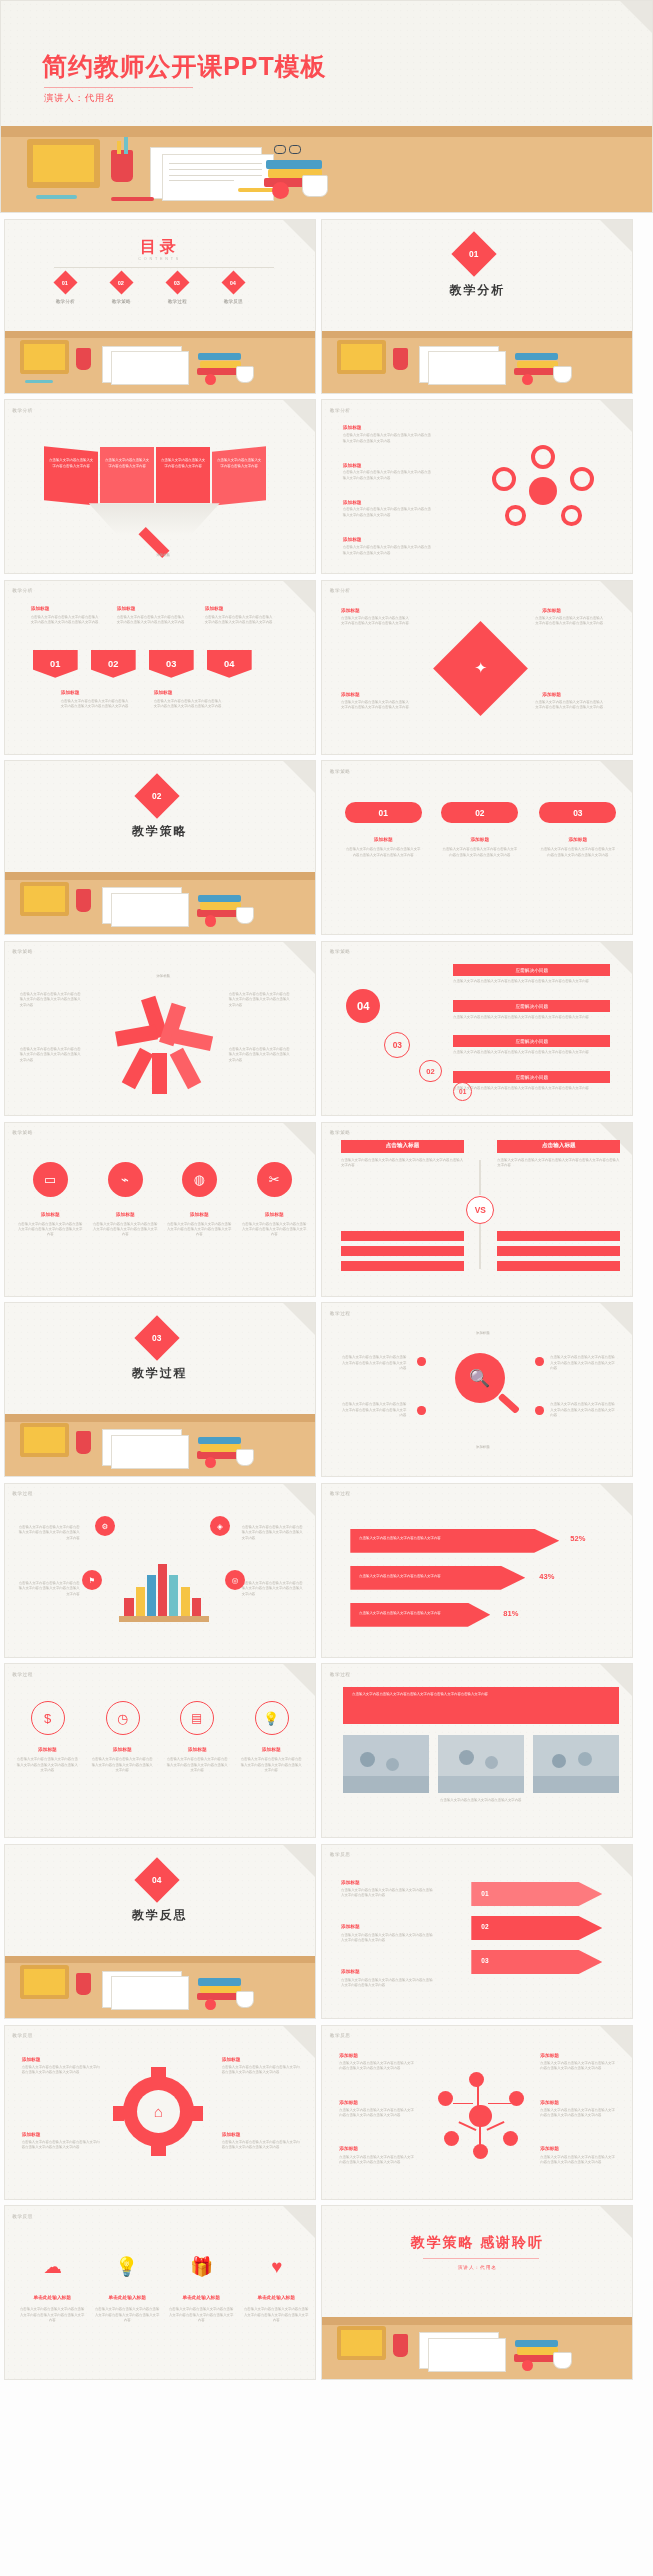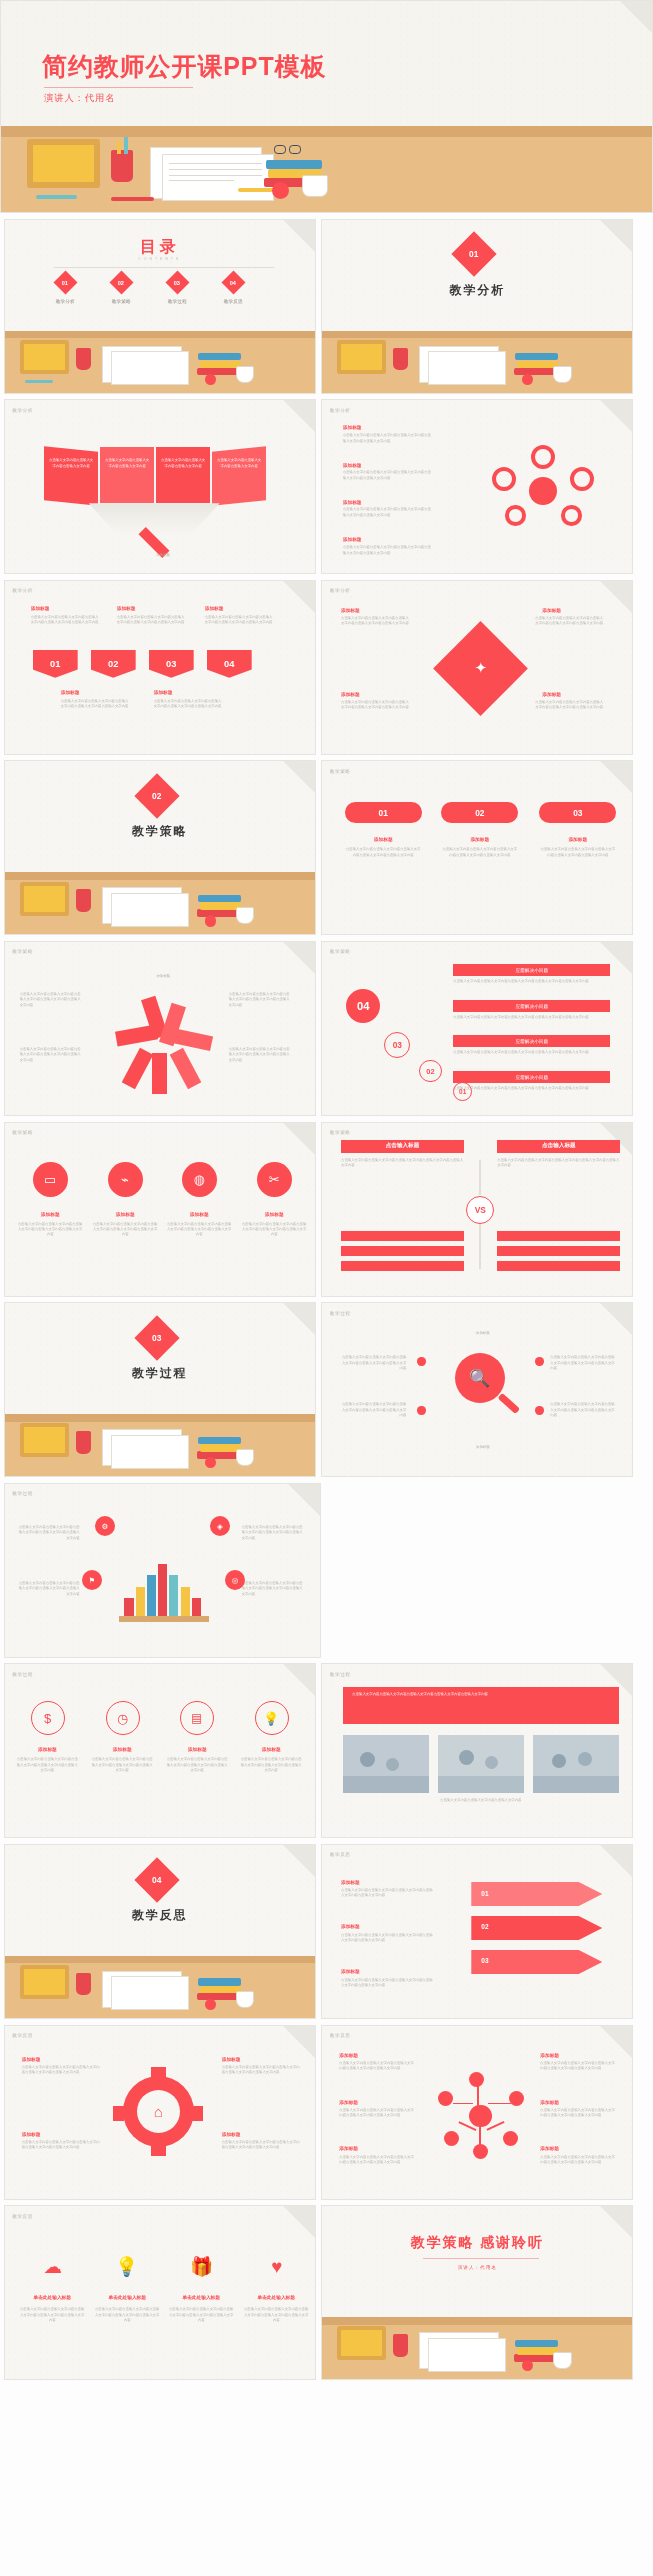--- a/index.html
+++ b/index.html
@@ -452,20 +452,34 @@
         <div class="abs" style="left:17px;bottom:0;width:9.3px;height:35px;background:#f6c445;"></div>
         <div class="abs" style="left:28px;bottom:0;width:9.3px;height:47px;background:#4a9ec6;"></div>
         <div class="abs" style="left:39px;bottom:0;width:9.3px;height:58px;background:#e8474d;"></div>
         <div class="abs" style="left:50px;bottom:0;width:9.3px;height:47px;background:#6ec1c9;"></div>
         <div class="abs" style="left:62px;bottom:0;width:9.3px;height:35px;background:#f6c445;"></div>
         <div class="abs" style="left:73px;bottom:0;width:9.3px;height:24px;background:#e8474d;"></div>
         <div class="abs" style="left:0;bottom:0;width:90px;height:5.6px;background:#d9a86e;"></div>
       </div>
     </div>
 
+    <div class="slide half">
+      <div class="paper-dots"></div>
+        <div class="corner-tri"></div>
+      <div class="tag">教学过程</div>
+      <div class="abs" style="left:28px;top:45px;width:209px;height:24px;background:#fb4c52;clip-path:polygon(0 0,88% 0,100% 50%,88% 100%,0 100%);"></div>
+      <div class="abs" style="left:28px;top:82px;width:175px;height:24px;background:#fb4c52;clip-path:polygon(0 0,86% 0,100% 50%,86% 100%,0 100%);"></div>
+      <div class="abs" style="left:28px;top:119px;width:140px;height:24px;background:#fb4c52;clip-path:polygon(0 0,84% 0,100% 50%,84% 100%,0 100%);"></div>
+      <div class="abs mini2" style="left:37px;top:52px;width:168px;color:#fff;">点击输入文字内容点击输入文字内容点击输入文字内容</div>
+      <div class="abs mini2" style="left:37px;top:90px;width:140px;color:#fff;">点击输入文字内容点击输入文字内容点击输入文字内容</div>
+      <div class="abs mini2" style="left:37px;top:127px;width:112px;color:#fff;">点击输入文字内容点击输入文字内容点击输入文字内容</div>
+      <div class="abs txt-red" style="left:248px;top:50px;font-size:7.5px;font-weight:bold;">52%</div>
+      <div class="abs txt-red" style="left:217px;top:88px;font-size:7.5px;font-weight:bold;">43%</div>
+      <div class="abs txt-red" style="left:181px;top:125px;font-size:7.5px;font-weight:bold;">81%</div>
+    </div>
   </div>
 
   <div class="row">
     <div class="slide half">
       <div class="paper-dots"></div>
         <div class="corner-tri"></div>
       <div class="tag">教学过程</div>
       <div class="abs circle center" style="left:26px;top:37px;width:34px;height:34px;border:1.9px solid #fb4c52;color:#fb4c52;font-size:13px;">$</div>
       <div class="abs circle center" style="left:101px;top:37px;width:34px;height:34px;border:1.9px solid #fb4c52;color:#fb4c52;font-size:13px;">◷</div>
       <div class="abs circle center" style="left:175px;top:37px;width:34px;height:34px;border:1.9px solid #fb4c52;color:#fb4c52;font-size:12px;">▤</div>

